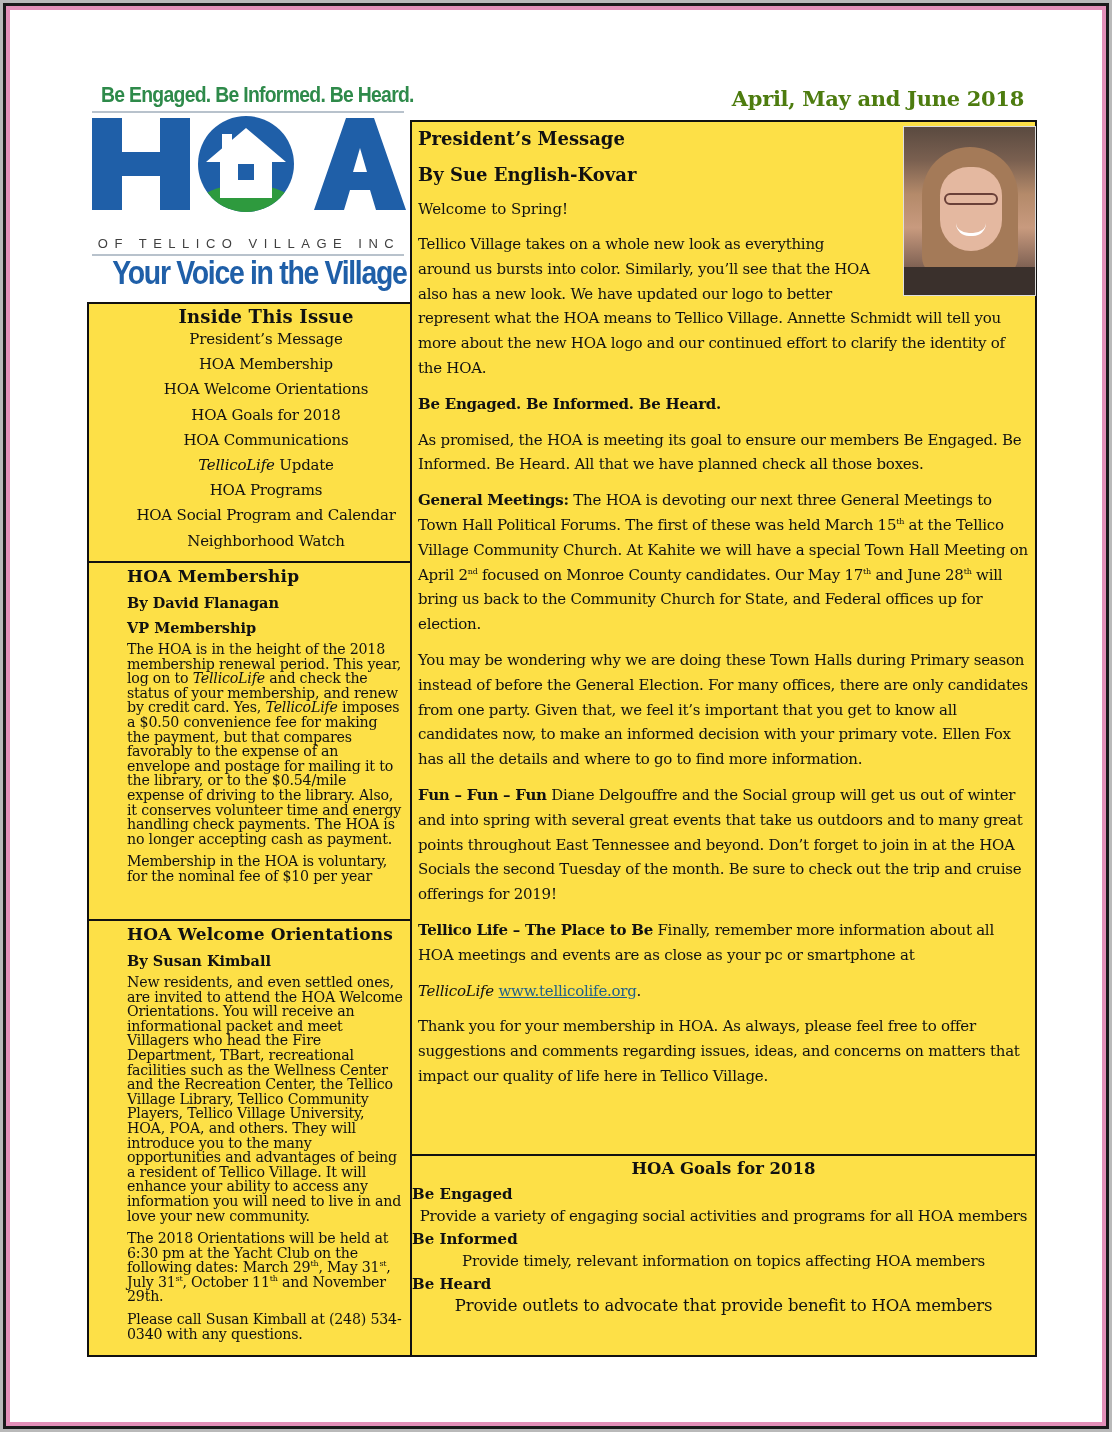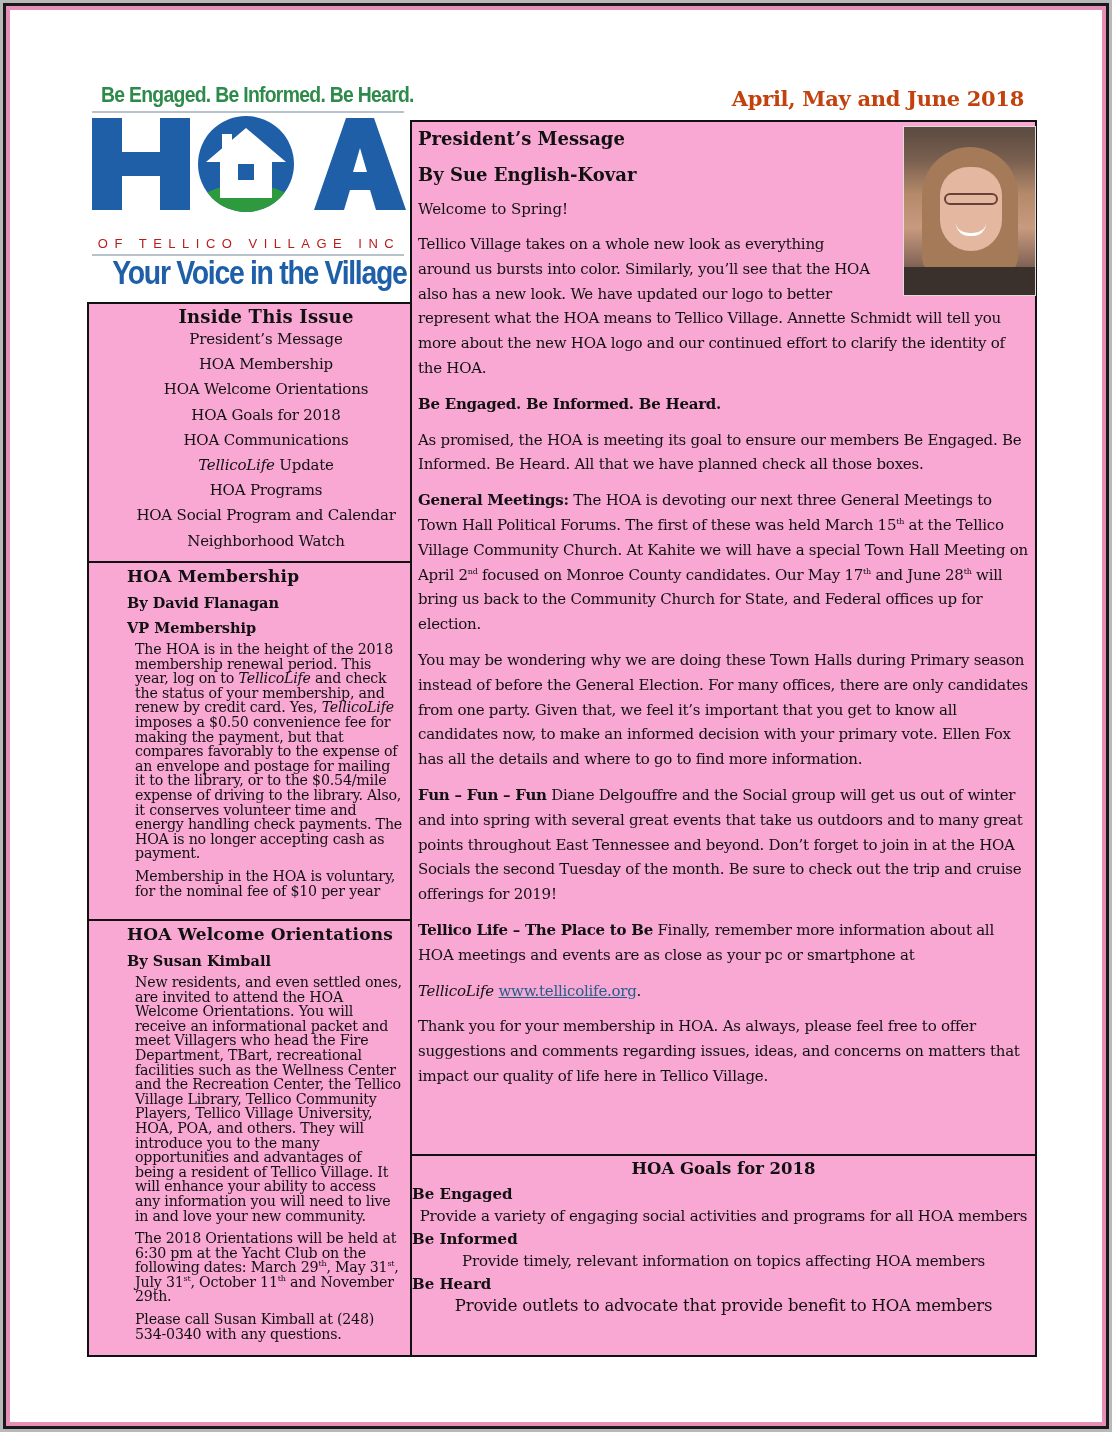--- a/index.html
+++ b/index.html
@@ -20,48 +20,48 @@
     
     .logo { position: absolute; left: 90px; top: 80px; width: 318px; height: 215px; }
     .logo .tagline { position: absolute; left: 11px; top: 2px; width: 300px; text-align: center;
       font-family: "Liberation Sans", sans-serif; font-weight: bold; color: #2e8a4a; font-size: 22px;
       letter-spacing: -0.8px; transform: scaleX(0.88); transform-origin: left top; white-space: nowrap; }
     .logo .rule1 { position: absolute; left: 2px; top: 31px; width: 312px; height: 2px; background: #b8c2cc; }
     .logo .hoa { position: absolute; left: 0; top: 34px; width: 318px; height: 100px; }
     .logo .assoc { position: absolute; left: 0; top: 133px; width: 318px; text-align: center;
       font-family: "Liberation Sans", sans-serif; font-size: 20px; color: #2e8a4a; letter-spacing: 0.5px; white-space: nowrap; }
     .logo .tellico { position: absolute; left: 0; top: 156px; width: 318px; text-align: center;
-      font-family: "Liberation Sans", sans-serif; font-size: 13px; color: #b91c1c; letter-spacing: 6.5px; white-space: nowrap; }
+      font-family: "Liberation Sans", sans-serif; font-size: 13px; color: #404040; letter-spacing: 6.5px; white-space: nowrap; }
     .logo .rule2 { position: absolute; left: 2px; top: 174px; width: 312px; height: 2px; background: #b8c2cc; }
     .logo .voice { position: absolute; left: 0; top: 174px; width: 318px; text-align: center;
       font-family: "Liberation Sans", sans-serif; font-weight: bold; font-size: 33px; color: #1f5fa8;
       letter-spacing: -1.5px; transform: scaleX(0.86); transform-origin: center top; white-space: nowrap; }
 
     .issue-date { position: absolute; left: 700px; top: 86px; width: 324px; text-align: right;
-      font-family: "DejaVu Serif", serif; font-weight: bold; font-size: 21px; color: #c2410c; letter-spacing: -0.3px; }
+      font-family: "DejaVu Serif", serif; font-weight: bold; font-size: 21px; color: #4d7c0f; letter-spacing: -0.3px; }
 
     
-    .box { position: absolute; border: 2px solid #111; box-sizing: border-box; background: #f9a8d4; }
+    .box { position: absolute; border: 2px solid #111; box-sizing: border-box; background: #fde047; }
     .left-col { left: 87px; width: 325px; padding-left: 33px; }
     #inside-box { top: 302px; height: 261px; }
     #membership-box { top: 561px; height: 360px; }
     #orient-box { top: 919px; height: 438px; }
     #president-box { left: 410px; top: 120px; width: 627px; height: 1036px; }
     #goals-box { left: 410px; top: 1154px; width: 627px; height: 203px; }
 
     .center { text-align: center; }
     .inside-title { font-weight: bold; font-size: 18px; margin-top: 2px; letter-spacing: 0.2px; }
     .inside-list { list-style: none; margin: 0; padding: 0; }
     .inside-list li { font-size: 15px; line-height: 25.2px; text-align: center; letter-spacing: -0.2px; }
     .inside-list li.italic-first .it { font-style: italic; }
 
     .sec-title { font-weight: bold; font-size: 17px; margin: 3px 0 0 5px; letter-spacing: 0.2px; }
     .sec-sub { font-weight: bold; font-size: 14.5px; margin: 8px 0 0 5px; }
     .dense { font-size: 14.2px; line-height: 14.6px; margin: 6px 6px 0 5px; letter-spacing: -0.2px; }
-    .dense p { margin: 0 0 8px 8px; }
+    .dense p { margin: 0 0 8px 0; }
     .dense i { font-style: italic; }
     sup { font-size: 8px; line-height: 0; }
 
     .pres-title { font-weight: bold; font-size: 18px; position: absolute; left: 6px; top: 6px; }
     .pres-by { font-weight: bold; font-size: 18px; position: absolute; left: 6px; top: 42px; }
     .pres-welcome { font-weight: normal; font-size: 15px; position: absolute; left: 6px; top: 78px; }
     .photo { position: absolute; left: 491px; top: 4px; width: 131px; height: 168px;
       background: linear-gradient(180deg, #5a4a40 0%, #7a6050 20%, #b48a6a 40%, #c89a7e 60%, #8a6a5a 80%, #4a3a34 100%);
       border: 1px solid #ddd; overflow: hidden; }
     .photo .hair { position: absolute; left: 18px; top: 20px; width: 96px; height: 130px; border-radius: 48px 48px 20px 20px; background: #a47a58; }

